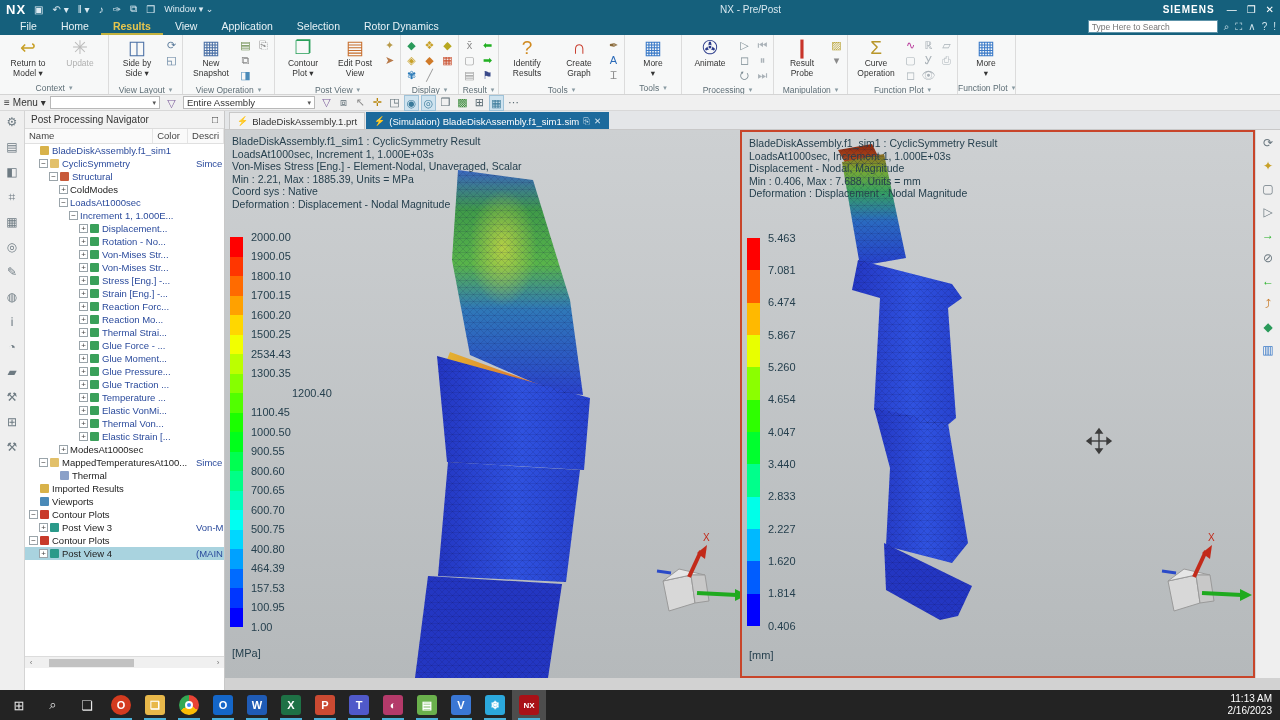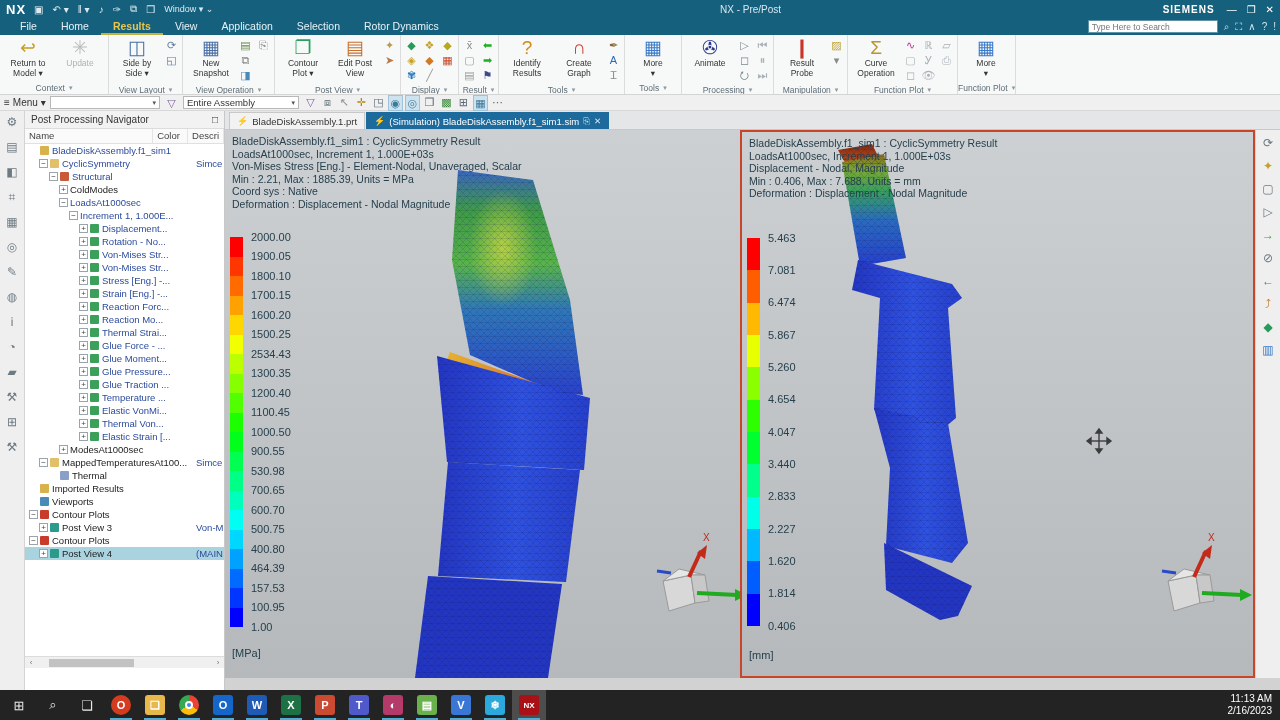--- a/index.html
+++ b/index.html
@@ -370,21 +370,21 @@
     <span id="menu-btn">
       <span>≡</span>
       <span>Menu</span>
         <span class="car">▾</span>
     </span>
     <span class="combo" style="width:110px">
       <span></span>
         <span class="car">▾</span>
     </span>
     <span class="tb-ico" style="color:#7a5a9a">▽</span>
-    <span class="combo" style="width:116px">
+    <span class="combo" style="width:132px">
       <span>Entire Assembly</span>
         <span class="car">▾</span>
     </span>
     <span id="toolbar-icons" style="display:flex;gap:2px">
         <span class="tb-ico" style="color: rgb(122, 90, 154);">▽</span>
         <span class="tb-ico" style="color: rgb(90, 106, 114);">⧈</span>
         <span class="tb-ico" style="color: rgb(138, 138, 138);">↖</span>
         <span class="tb-ico" style="color: rgb(184, 134, 11);">✛</span>
         <span class="tb-ico" style="color: rgb(90, 106, 114);">◳</span>
         <span class="tb-ico hl" style="color: rgb(58, 122, 154);">◉</span>
@@ -695,25 +695,25 @@
                 <div class="lband" style="height: 19.5px; background: rgb(0, 0, 255);"></div>
               </div>
               <div class="llab" style="top: -5.5px;">2000.00</div>
               <div class="llab" style="top: 14px;">1900.05</div>
               <div class="llab" style="top: 33.5px;">1800.10</div>
               <div class="llab" style="top: 53px;">1700.15</div>
               <div class="llab" style="top: 72.5px; text-align: right;">1600.20</div>
               <div class="llab" style="top: 92px;">1500.25</div>
               <div class="llab" style="top: 111.5px;">2534.43</div>
               <div class="llab" style="top: 131px;">1300.35</div>
-              <div class="llab" style="top: 150.5px;">1200.40</div>
+              <div class="llab" style="top: 150.5px; margin-left: 41px;">1200.40</div>
               <div class="llab" style="top: 170px;">1100.45</div>
               <div class="llab" style="top: 189.5px;">1000.50</div>
               <div class="llab" style="top: 209px;">900.55</div>
-              <div class="llab" style="top: 228.5px;">530.98</div>
+              <div class="llab" style="top: 228.5px;">800.60</div>
               <div class="llab" style="top: 248px;">700.65</div>
               <div class="llab" style="top: 267.5px;">600.70</div>
               <div class="llab" style="top: 287px;">500.75</div>
               <div class="llab" style="top: 306.5px;">400.80</div>
               <div class="llab" style="top: 326px;">464.39</div>
               <div class="llab" style="top: 345.5px;">157.53</div>
               <div class="llab" style="top: 365px;">100.95</div>
               <div class="llab" style="top: 384.5px;">1.00</div>
             </div>
           <div class="vp-unit" style="top:517px">[MPa]</div>

